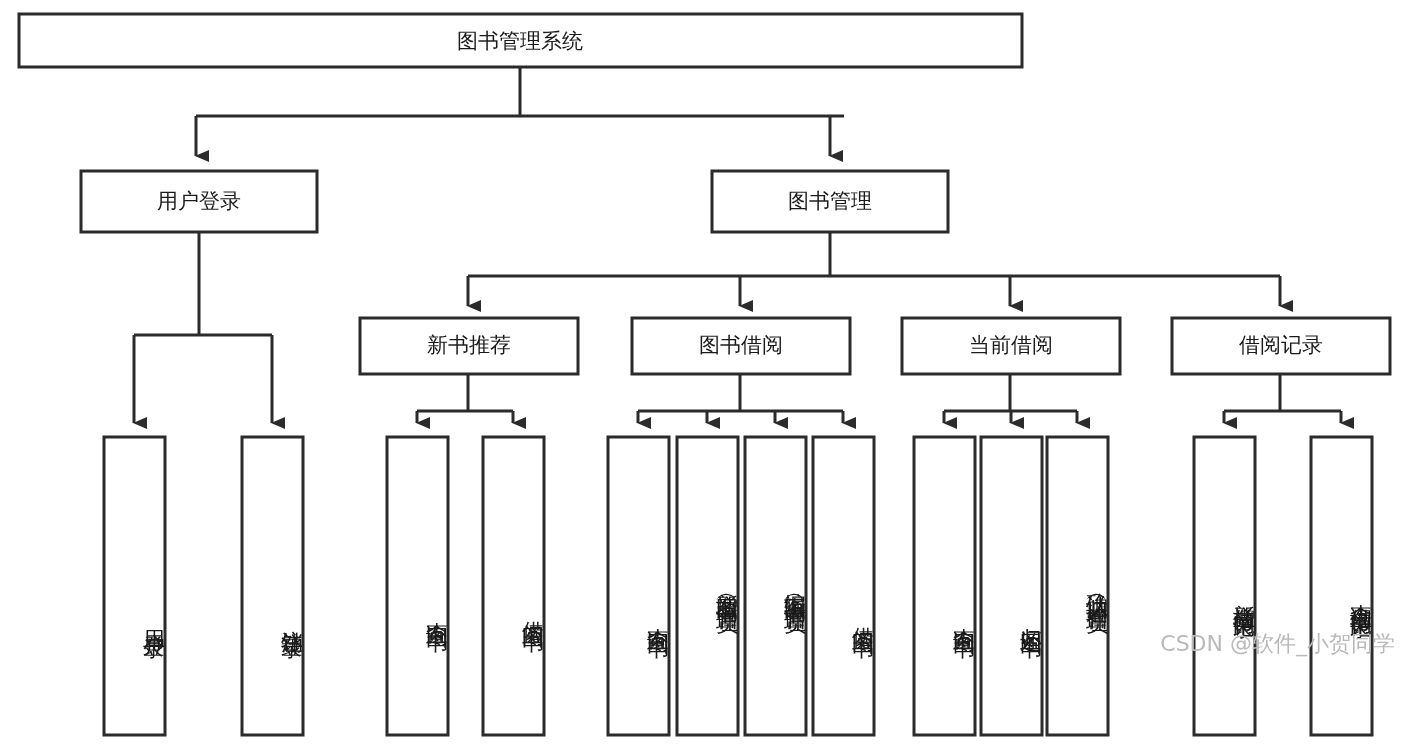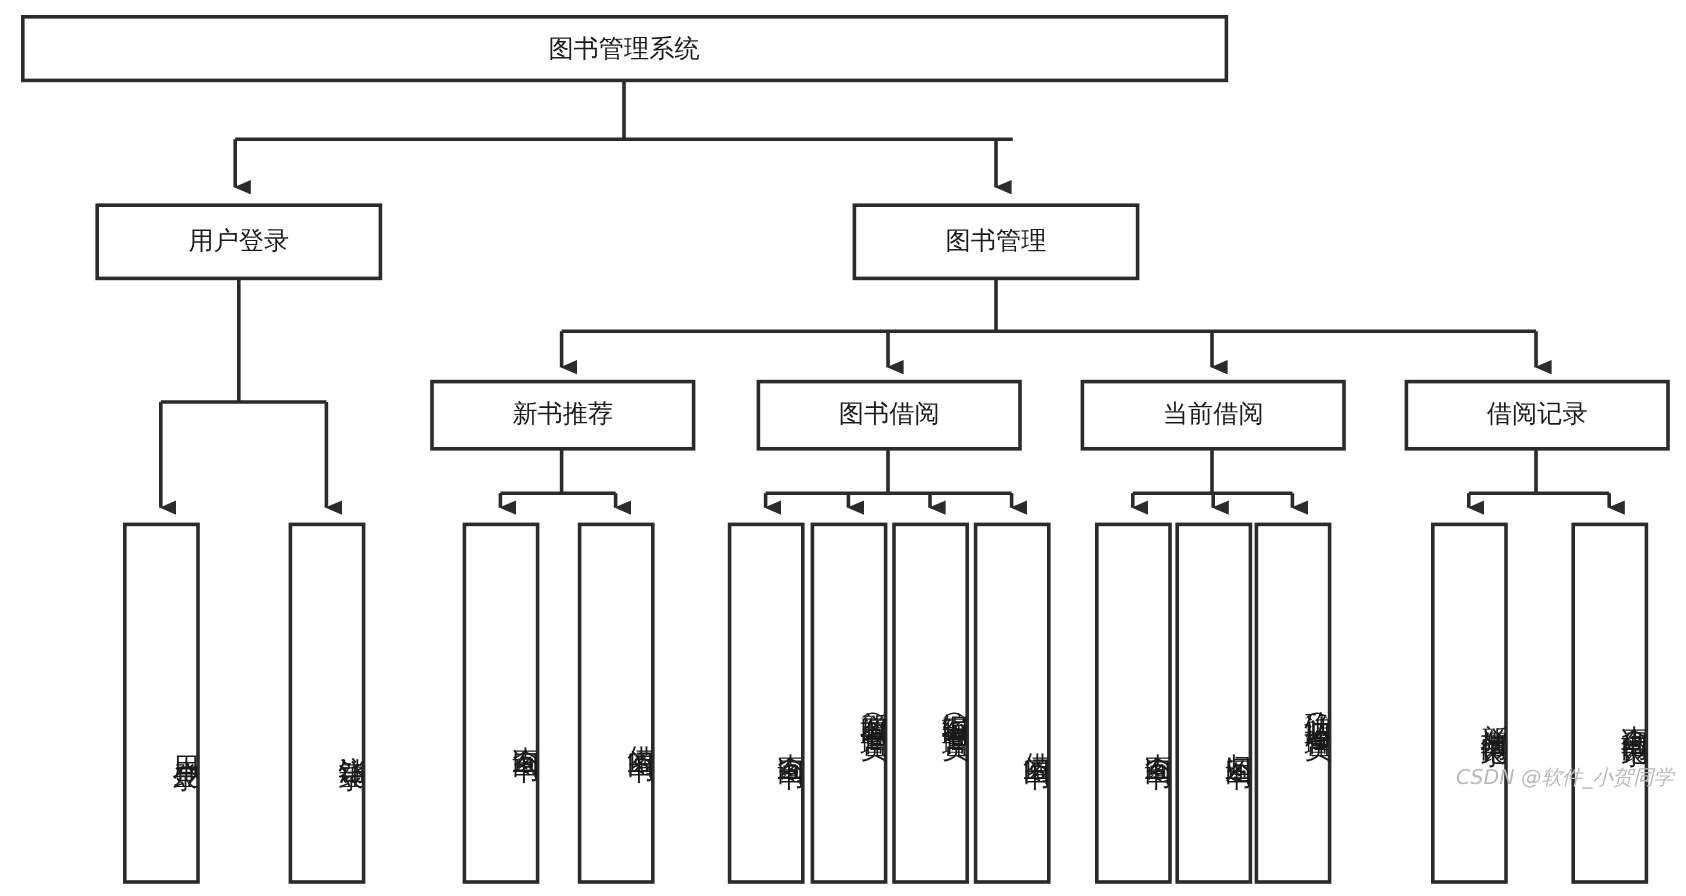--- a/index.html
+++ b/index.html
@@ -60,25 +60,24 @@
     pointer-events: none;
     display: flex;
     align-items: flex-start;
     justify-content: center;
   }
   #watermark {
     position: absolute;
     right: 10px;
     bottom: 6px;
     font-family: "DejaVu Sans", "Liberation Sans", sans-serif;
-    font-size: 17px;
+    font-size: 22px;
     color: #b9b9b9;
     white-space: nowrap;
     user-select: none;
-    font-style: italic;
   }
 </style>
 </head>
 <body>
 
 <div id="diagram-root">
 
   <svg id="tree-svg" viewBox="0 0 1405 747">
     <defs>
       <marker id="arrow" viewBox="0 0 12 14" refX="6" refY="13" markerWidth="12" markerHeight="14" orient="auto-start-reverse" markerUnits="userSpaceOnUse">

